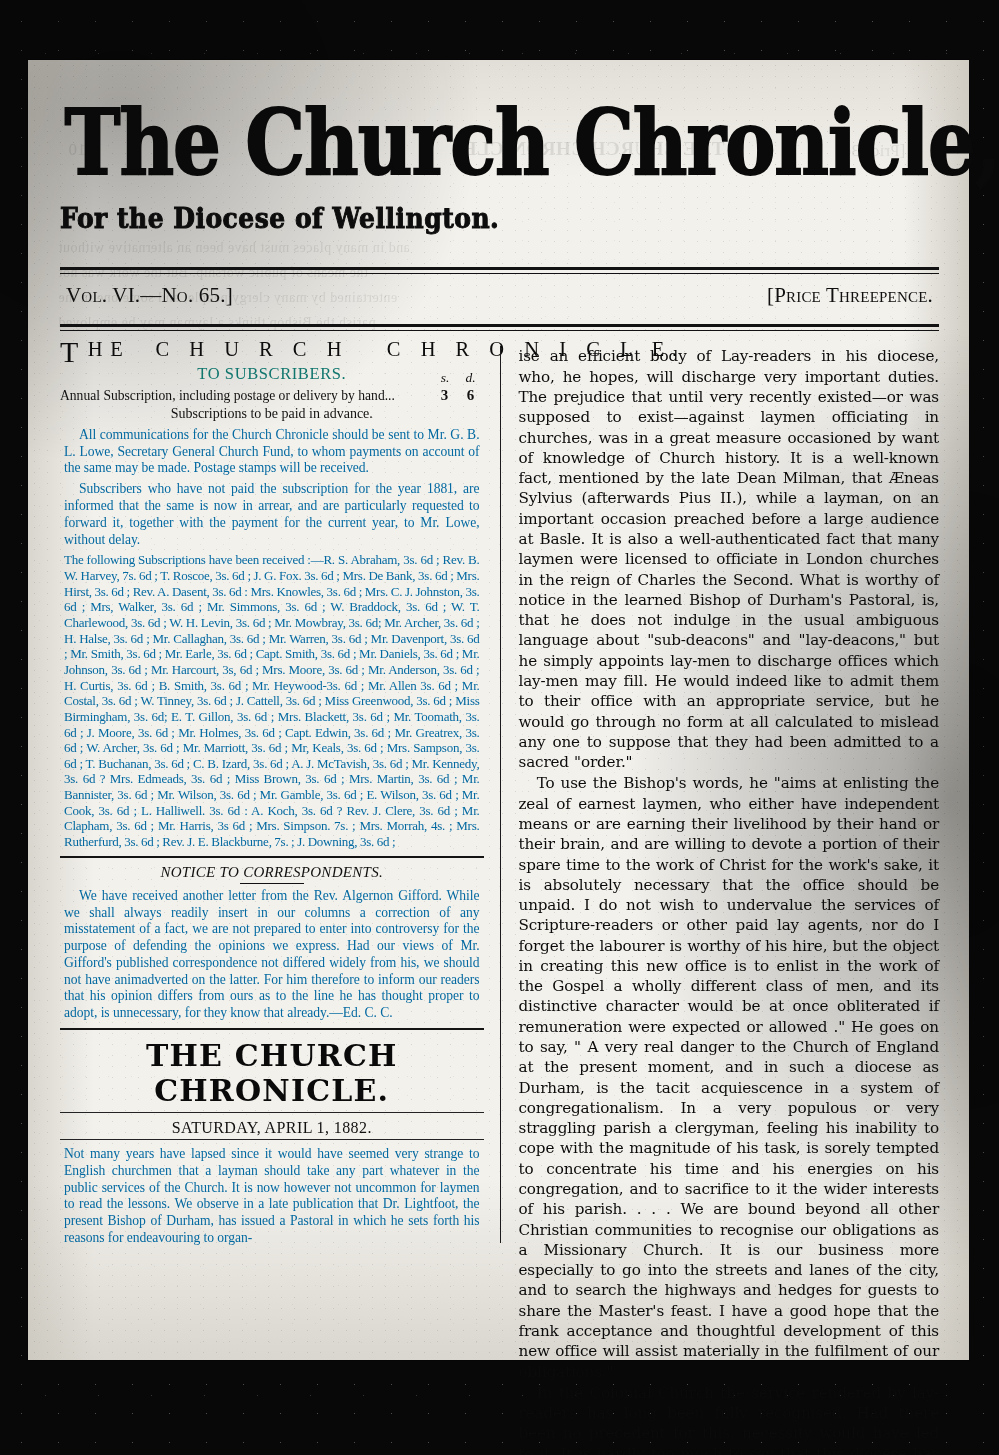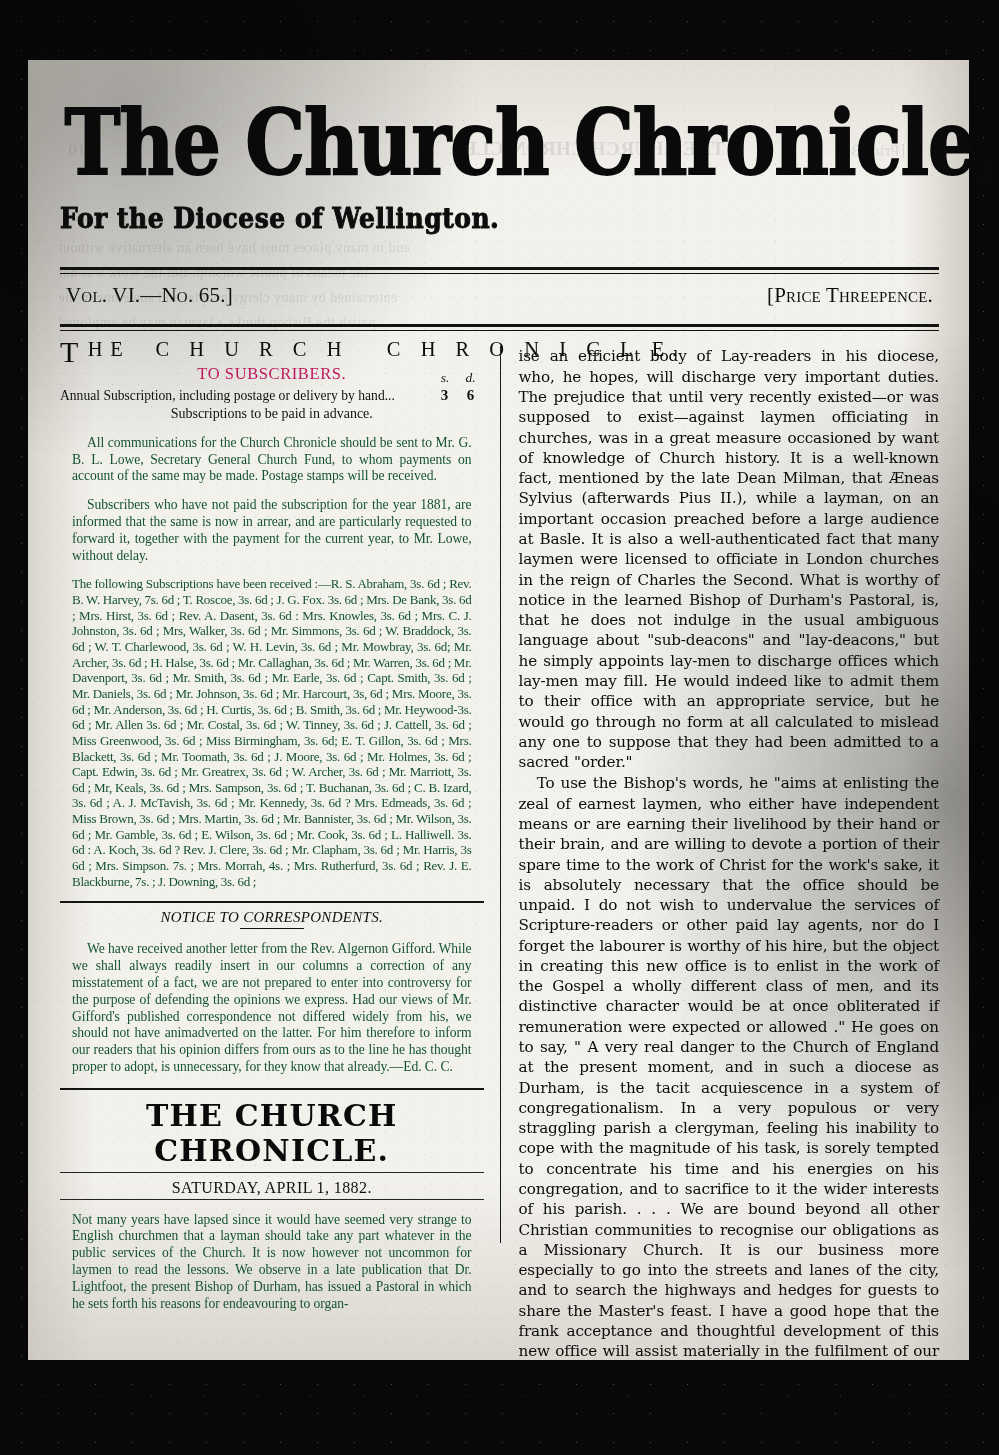--- a/index.html
+++ b/index.html
@@ -188,21 +188,21 @@
     font-size: 30px;
     line-height: .78;
     padding: 2px 1px 0 0;
     margin-right: 1px;
   }
   .hd{
     text-align:center;
     font-size:16.5px;
     letter-spacing:.6px;
     margin: 3px 0 0 0;
-    color:#be185d;
+    color:#0f766e;
   }
   .hd-underline{
     width: 64px; height:0;
     border-top: 1.6px solid #111;
     margin: 2px auto 3px auto;
   }
   .sd-row{
     display:flex; justify-content:flex-end;
     font-style:italic; font-size:13.5px;
     padding-right: 8px; margin-top:-14px;
@@ -217,24 +217,24 @@
   .sub-line .n1{ width:26px; text-align:center; font-weight:bold; font-size:15px;}
   .sub-line .n2{ width:26px; text-align:center; font-weight:bold; font-size:15px;}
   .center-small{
     text-align:center; font-size:14px; line-height:1.25;
   }
 
   .col.left p{
     font-size: 13.6px;
     line-height: 1.235;
     text-align: justify;
-    margin: 12px;
+    margin: 4px;
     text-indent: 1.1em;
     letter-spacing: -.05px;
-    color:#14532d;
+    color:#0369a1;
   }
   .col.left p.noind{ text-indent:0; }
   .col.left p.tiny{
     font-size: 13px;
     line-height: 1.205;
     text-indent: 0;
     letter-spacing: -.25px;
     word-spacing: -.3px;
   }
   .sc{ font-variant: small-caps; }

